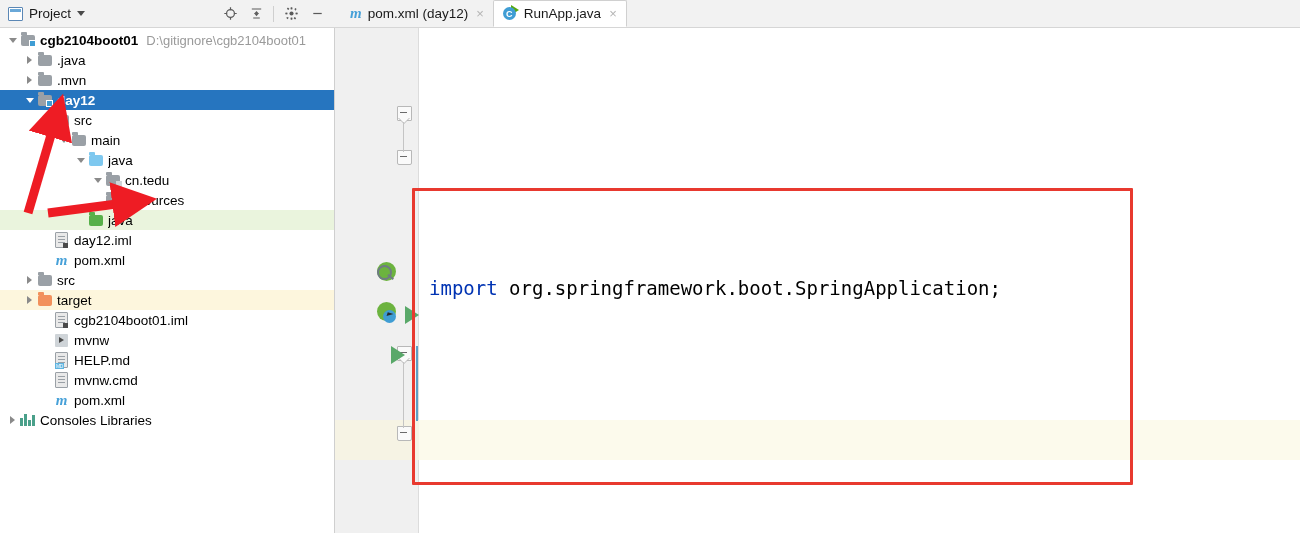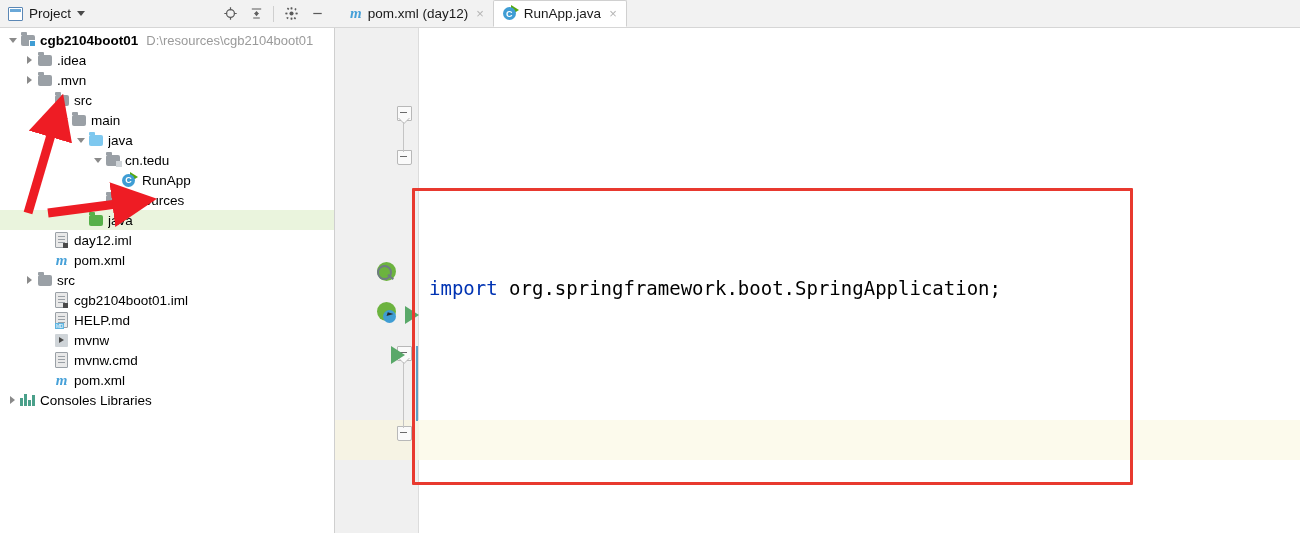--- a/index.html
+++ b/index.html
@@ -235,42 +235,53 @@
         <div class="row">
           <span class="ind" style="width: 0px;"></span>
           <span class="twisty">
             <span class="tw-d"></span>
           </span>
           <span class="ic">
             <span class="f f-gray"></span>
             <span class="mod-badge"></span>
           </span>
           <span class="lbl b">cgb2104boot01</span>
-          <span class="path">D:\resources\cgb2104boot01</span>
+          <span class="path">D:\gitignore\cgb2104boot01</span>
         </div>
         <div class="row">
           <span class="ind" style="width: 17px;"></span>
           <span class="twisty">
             <span class="tw-r"></span>
           </span>
           <span class="ic">
             <span class="f f-gray"></span>
           </span>
-          <span class="lbl">.idea</span>
+          <span class="lbl">.java</span>
         </div>
         <div class="row">
           <span class="ind" style="width: 17px;"></span>
           <span class="twisty">
             <span class="tw-r"></span>
           </span>
           <span class="ic">
             <span class="f f-gray"></span>
           </span>
           <span class="lbl">.mvn</span>
         </div>
+        <div class="row sel">
+          <span class="ind" style="width: 17px;"></span>
+          <span class="twisty">
+            <span class="tw-d"></span>
+          </span>
+          <span class="ic">
+            <span class="f f-gray"></span>
+            <span class="mod-badge"></span>
+          </span>
+          <span class="lbl b">day12</span>
+        </div>
         <div class="row">
           <span class="ind" style="width: 34px;"></span>
           <span class="twisty"></span>
           <span class="ic">
             <span class="f f-gray"></span>
           </span>
           <span class="lbl">src</span>
         </div>
         <div class="row">
           <span class="ind" style="width: 51px;"></span>
@@ -295,31 +306,20 @@
         <div class="row">
           <span class="ind" style="width: 85px;"></span>
           <span class="twisty">
             <span class="tw-d"></span>
           </span>
           <span class="ic">
             <span class="f f-gray"></span>
             <span class="src-badge" style="background:#cfd4d8;"></span>
           </span>
           <span class="lbl">cn.tedu</span>
-        </div>
-        <div class="row">
-          <span class="ind" style="width: 102px;"></span>
-          <span class="twisty"></span>
-          <span class="ic">
-            <span class="ico-runclass">
-              <span class="g"></span>
-              <span class="c">C</span>
-            </span>
-          </span>
-          <span class="lbl">RunApp</span>
         </div>
         <div class="row">
           <span class="ind" style="width: 85px;"></span>
           <span class="twisty"></span>
           <span class="ic">
             <span class="f f-gray"></span>
             <span class="res-badge"></span>
           </span>
           <span class="lbl">resources</span>
         </div>
@@ -353,51 +353,61 @@
         <div class="row">
           <span class="ind" style="width: 17px;"></span>
           <span class="twisty">
             <span class="tw-r"></span>
           </span>
           <span class="ic">
             <span class="f f-gray"></span>
           </span>
           <span class="lbl">src</span>
         </div>
+        <div class="row yellow">
+          <span class="ind" style="width: 17px;"></span>
+          <span class="twisty">
+            <span class="tw-r"></span>
+          </span>
+          <span class="ic">
+            <span class="f f-orange"></span>
+          </span>
+          <span class="lbl">target</span>
+        </div>
         <div class="row">
           <span class="ind" style="width: 34px;"></span>
           <span class="twisty"></span>
           <span class="ic">
             <span class="doc">
               <span class="lines"></span>
               <span class="dot"></span>
             </span>
           </span>
           <span class="lbl">cgb2104boot01.iml</span>
         </div>
         <div class="row">
           <span class="ind" style="width: 34px;"></span>
           <span class="twisty"></span>
           <span class="ic">
+            <span class="ico-play-sm">
+              <i></i>
+            </span>
+          </span>
+          <span class="lbl">mvnw</span>
+        </div>
+        <div class="row">
+          <span class="ind" style="width: 34px;"></span>
+          <span class="twisty"></span>
+          <span class="ic">
             <span class="doc">
               <span class="lines"></span>
               <span class="tag">MD</span>
             </span>
           </span>
           <span class="lbl">HELP.md</span>
-        </div>
-        <div class="row">
-          <span class="ind" style="width: 34px;"></span>
-          <span class="twisty"></span>
-          <span class="ic">
-            <span class="ico-play-sm">
-              <i></i>
-            </span>
-          </span>
-          <span class="lbl">mvnw</span>
         </div>
         <div class="row">
           <span class="ind" style="width: 34px;"></span>
           <span class="twisty"></span>
           <span class="ic">
             <span class="doc">
               <span class="lines"></span>
             </span>
           </span>
           <span class="lbl">mvnw.cmd</span>

